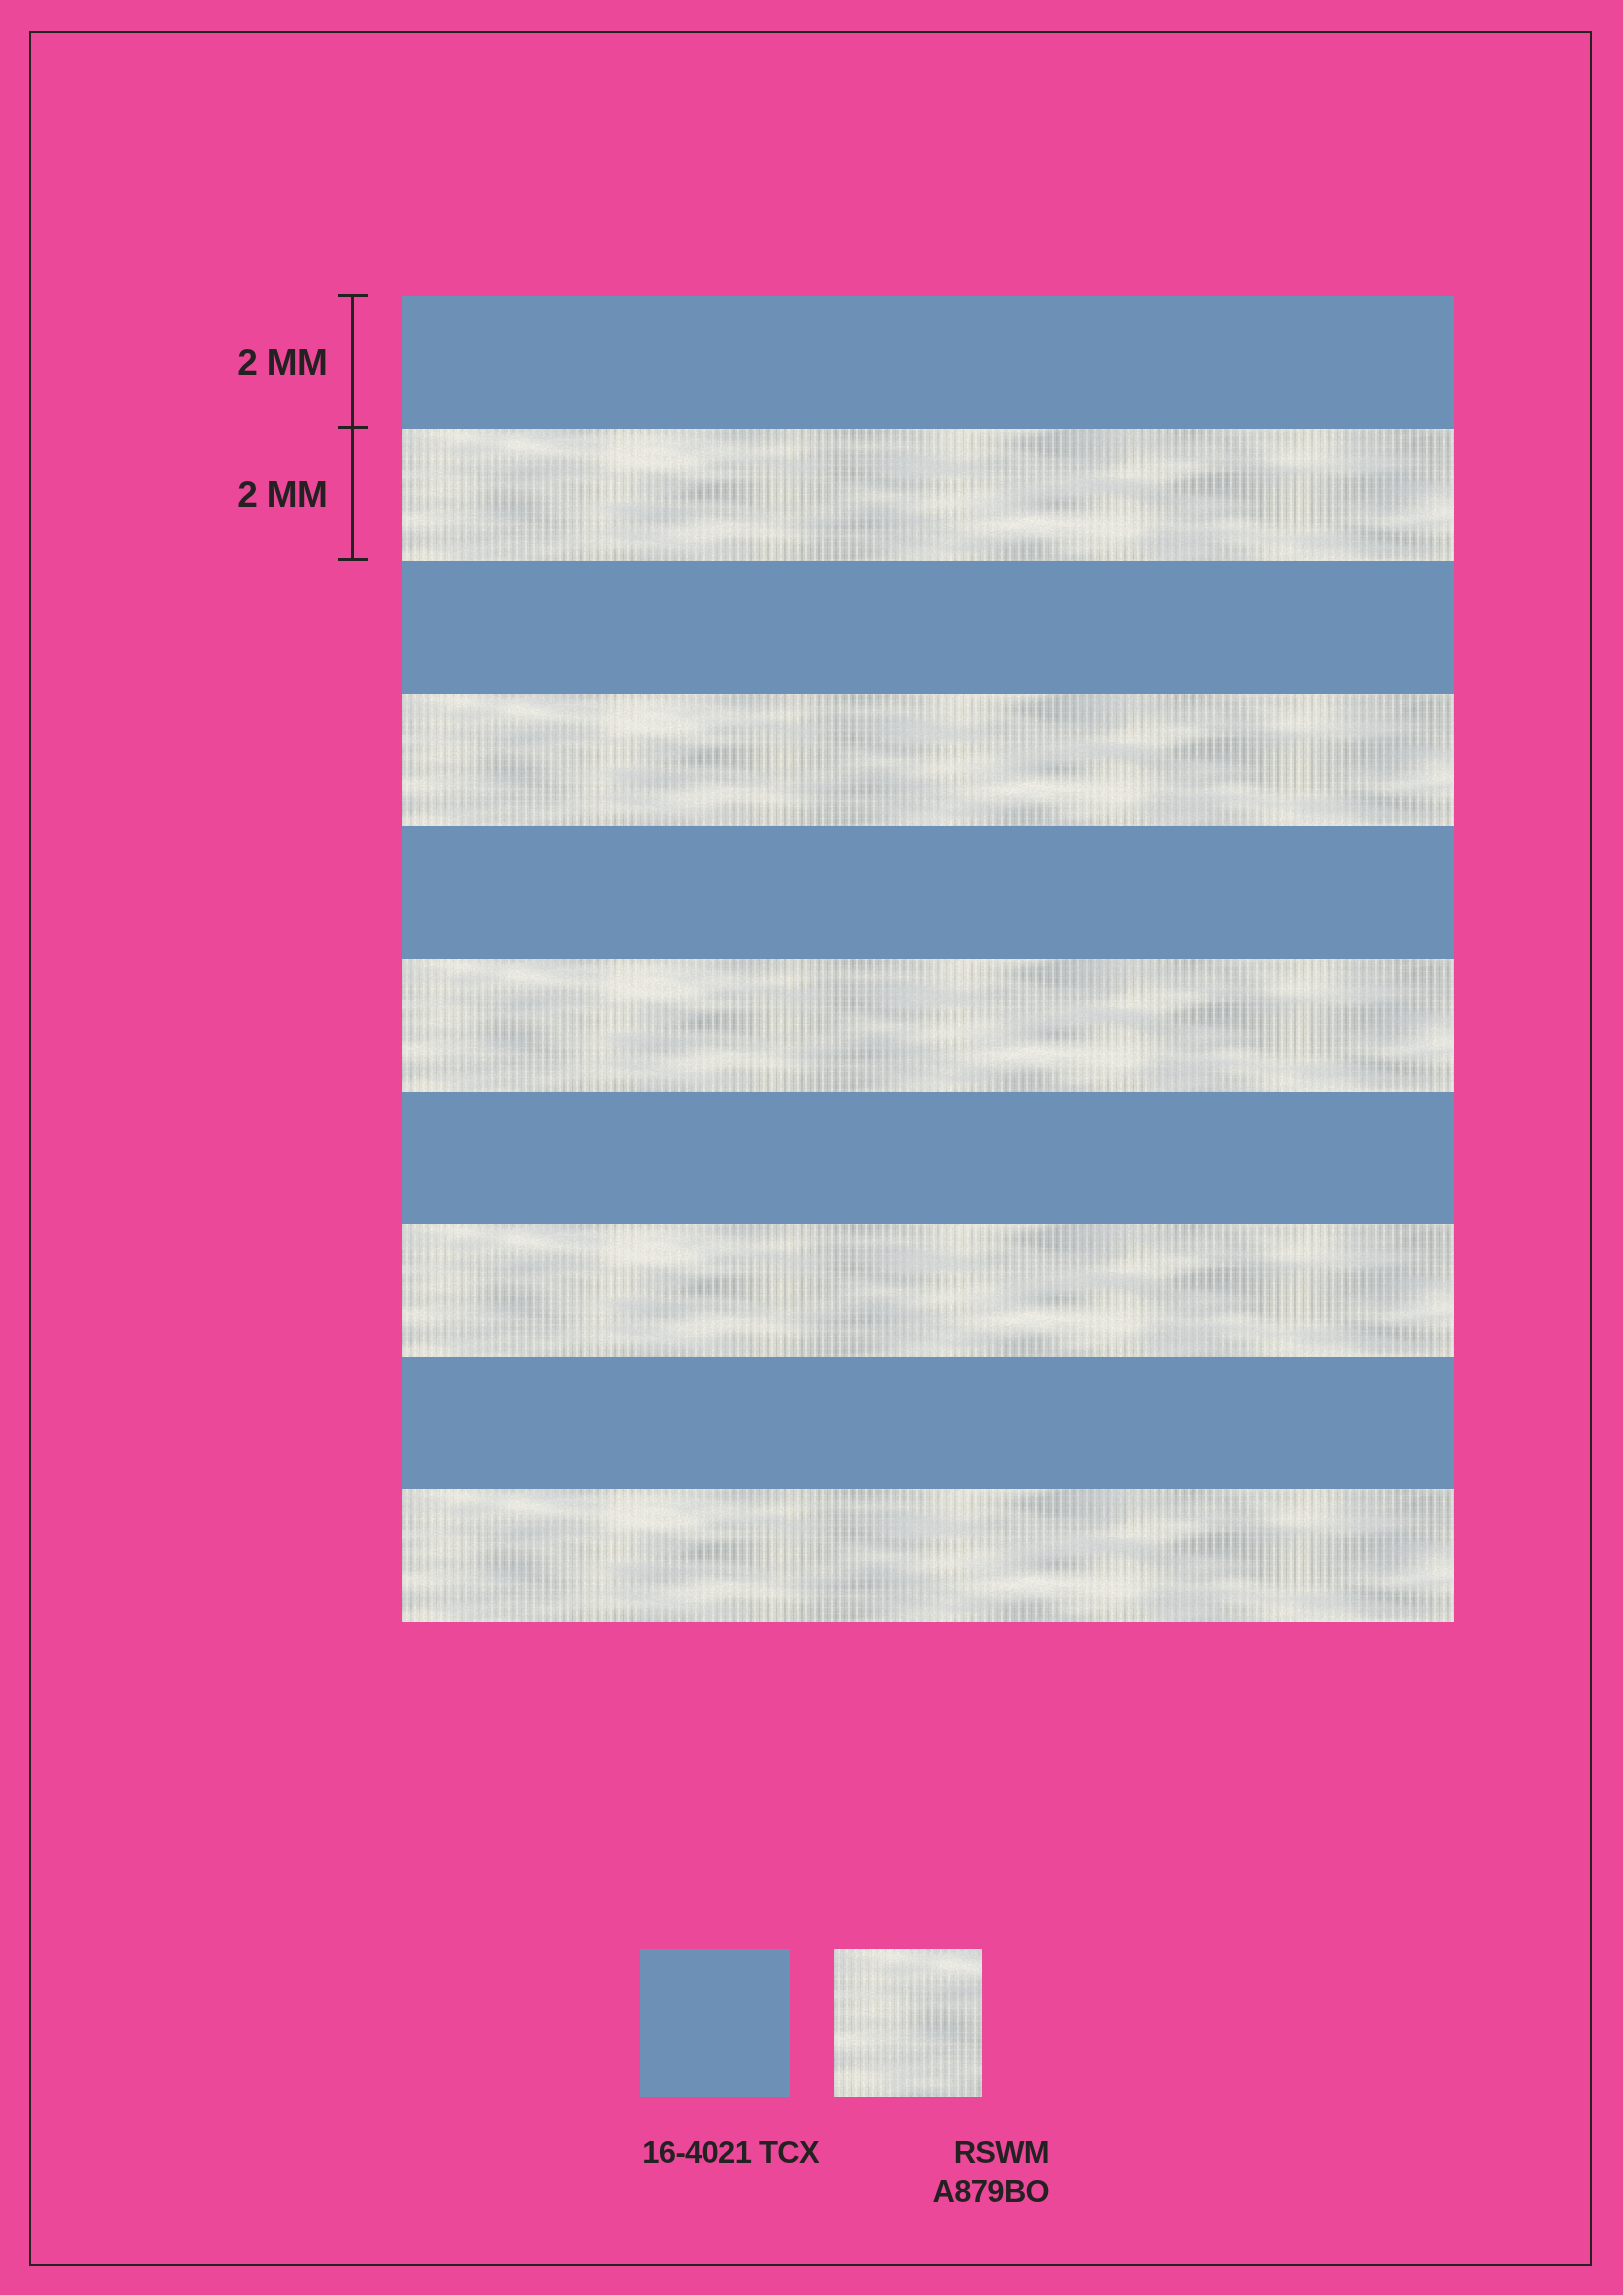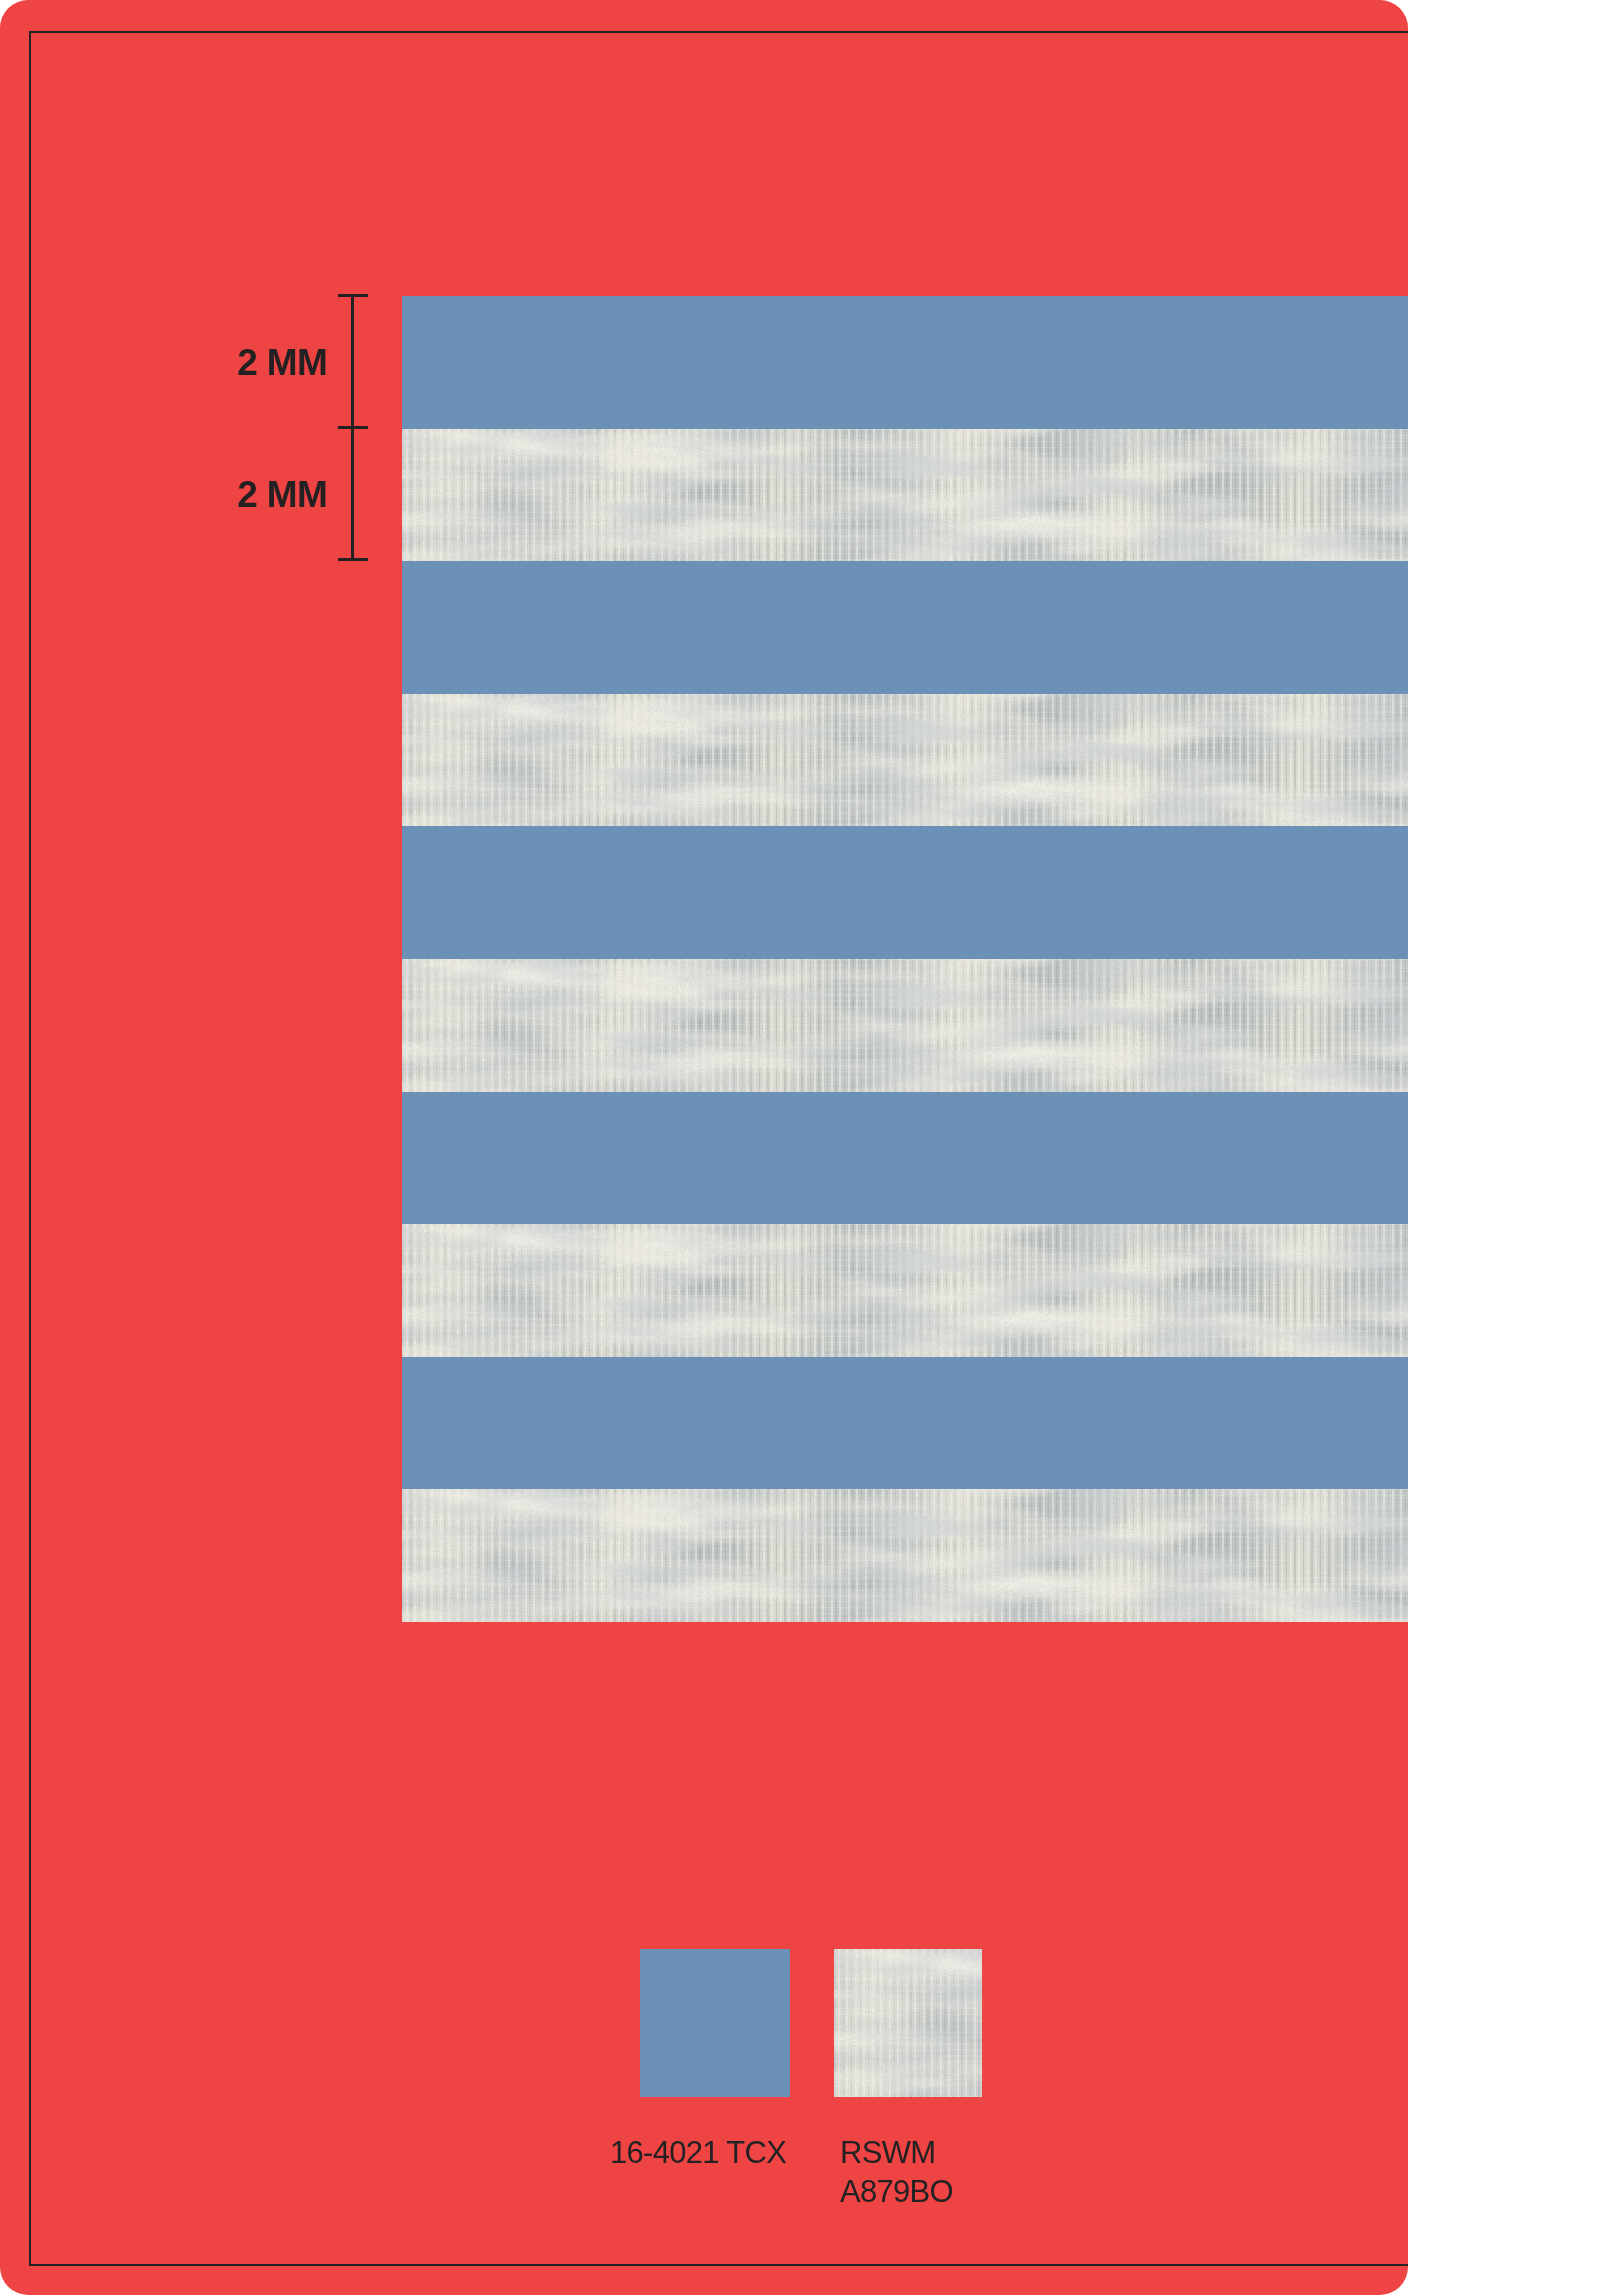--- a/index.html
+++ b/index.html
@@ -1,24 +1,23 @@
 <!DOCTYPE html>
 <html style="--ink: #242122; --blue: #6D90B6; --heather-base: #C8CCC7;font-size:10.5px"><head>
 <meta charset="utf-8">
 <style>
   html, body { margin: 0; padding: 0; background: #ffffff; }
 
   .page {
     position: relative;
-    width: 1408px;
+    width: 1623px;
     height: 2295px;
-    background: #ef4444;
+    background: #ec4899;
     overflow: hidden;
     font-family: "Liberation Sans", sans-serif;
-    border-radius: 28px;
   }
 
   
   .frame {
     position: absolute;
     left: 29.4px;
     top: 31px;
     width: 1559px;
     height: 2231px;
     border: 2.6px solid var(--ink, #242122);
@@ -94,23 +93,23 @@
 
   
   .swatch { position: absolute; top: 1949px; height: 148px; }
   .swatch.blue-sw { left: 640px; width: 150px; background: var(--blue, #6D90B6); }
   .swatch.heather-sw { left: 834px; width: 148px; }
 
   .leg-label {
     position: absolute;
     top: 2133px;
     width: 209px;
-    text-align: left;
+    text-align: right;
     font-size: 31px;
-    font-weight: normal;
+    font-weight: bold;
     letter-spacing: -0.7px;
     color: var(--ink, #242122);
     line-height: 39px;
     white-space: nowrap;
   }
   .leg-1 { left: 610px; }
   .leg-2 { left: 840px; }
 
   .defs-holder { position: absolute; width: 0; height: 0; overflow: hidden; }
 </style>

